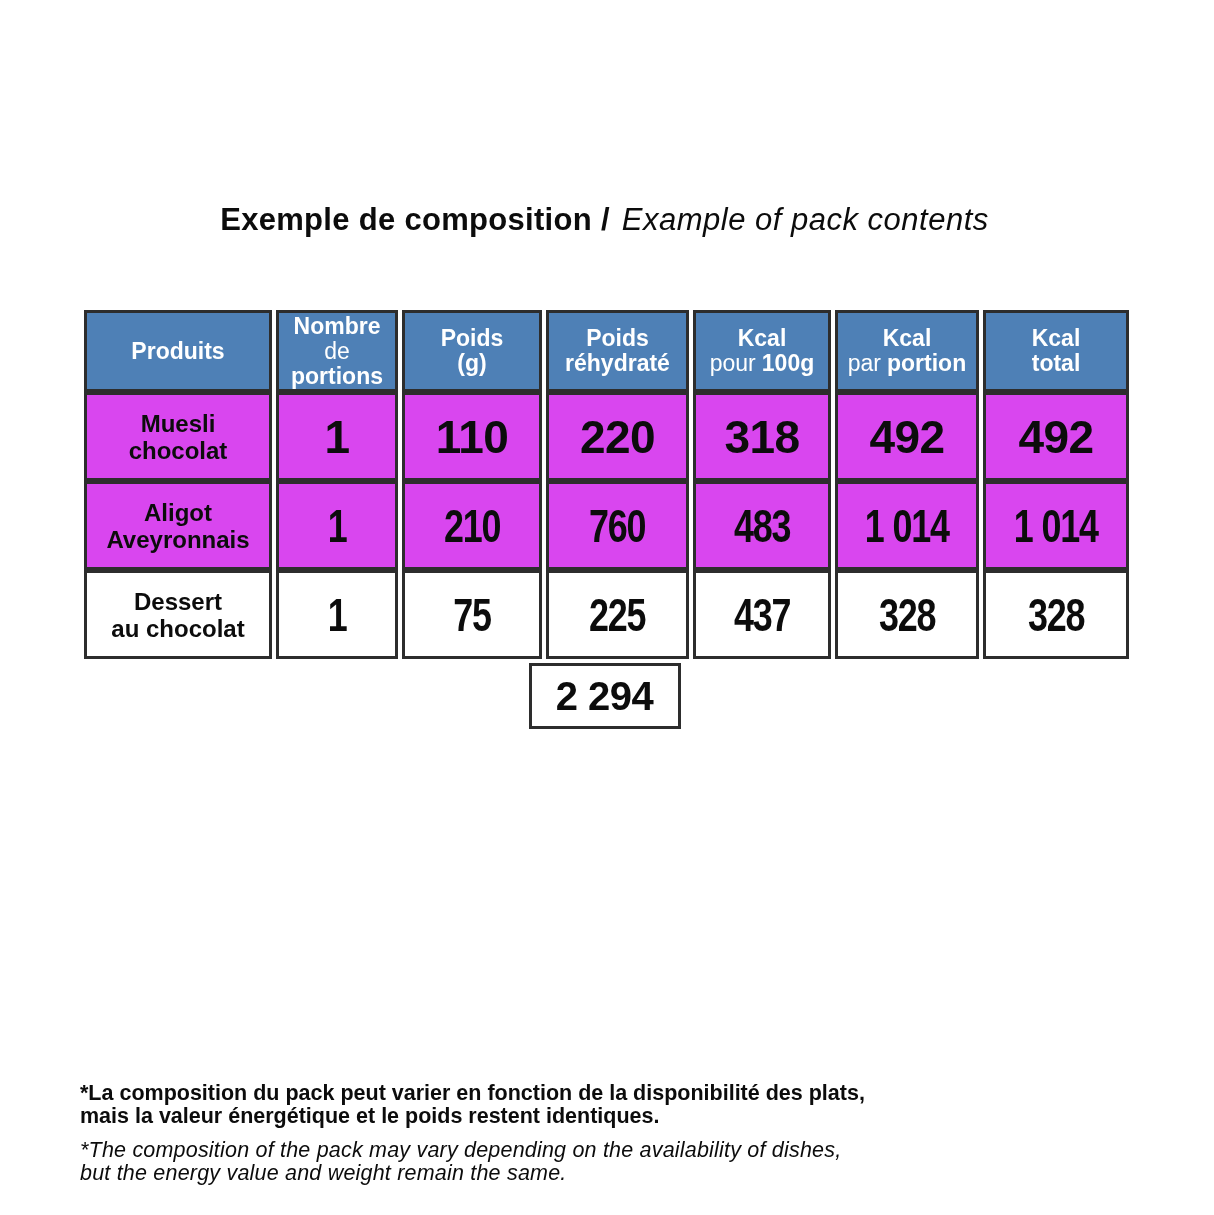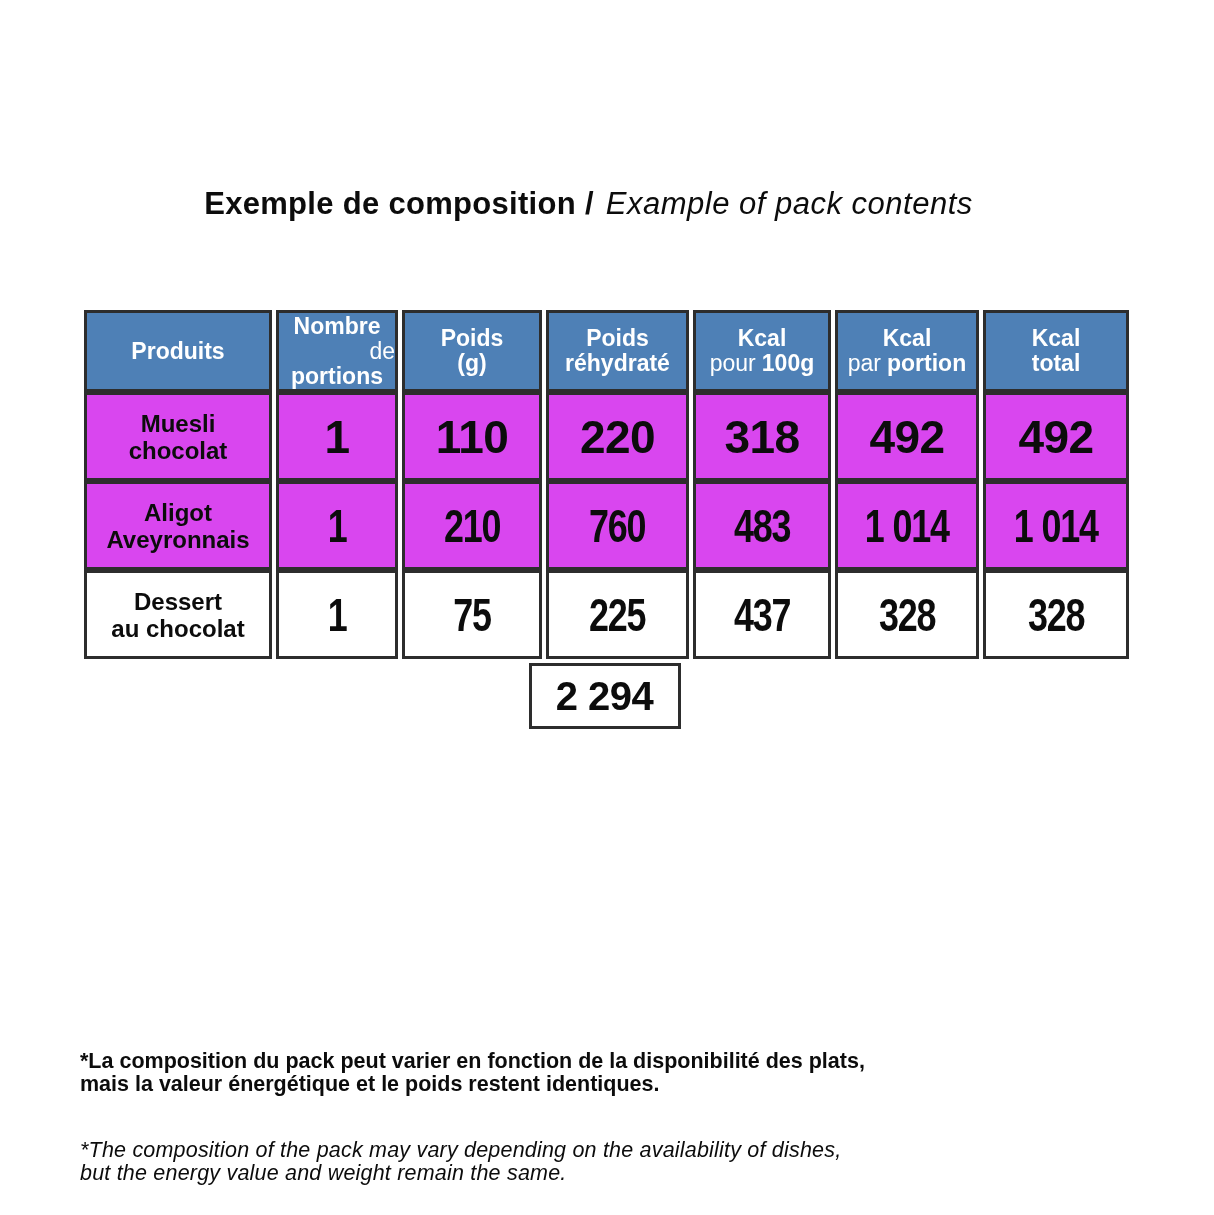--- a/index.html
+++ b/index.html
@@ -15,21 +15,21 @@
   }
 
   
   .title {
     position: absolute;
     top: 186px;
     left: 0;
     width: 1177px;
     text-align: center;
     font-size: 31px;
-    margin: 0;
+    margin: 16px;
     white-space: nowrap;
   }
   .title-fr { font-weight: 700; letter-spacing: 0.3px; }
   .title-en { font-style: italic; font-weight: 400; margin-left: 12px; letter-spacing: 0.5px; }
 
   
   .table-wrap {
     position: absolute;
     left: 80px;
     top: 310px;
@@ -51,21 +51,21 @@
     margin-left: 48px;
   }
   thead th {
     background: #4e80b6;
     color: #ffffff;
     height: 76px;
     font-size: 23px;
     line-height: 25px;
     font-weight: 700;
   }
-  .hdr-light { font-weight: 400; text-align: right; }
+  .hdr-light { font-weight: 400; }
   .hdr-gap { display: inline-block; width: 6px; }
   tbody td { height: 83px; background: #ffffff; }
   tr.gray td { background: #d946ef; }
   td.product {
     font-weight: 700;
     font-size: 24px;
     line-height: 27px;
   }
   td.product span { white-space: pre-line; }
   td.num {
@@ -100,21 +100,21 @@
 
   
   .fn {
     position: absolute;
     left: 80px;
     width: 1050px;
     font-size: 21.5px;
     line-height: 23.5px;
     white-space: pre-line;
   }
-  .fn-fr { top: 1028px; font-weight: 700; }
+  .fn-fr { top: 1060px; font-weight: 700; }
   .fn-en { top: 1117px; font-style: italic; font-weight: 400; letter-spacing: 0.2px; }
 </style>
 </head>
 <body>
 
 <h1 class="title"><span class="title-fr">Exemple de composition /</span><span class="title-en">Example of pack contents</span></h1>
 
 <div class="table-wrap">
   <table class="comp">
     <colgroup>

